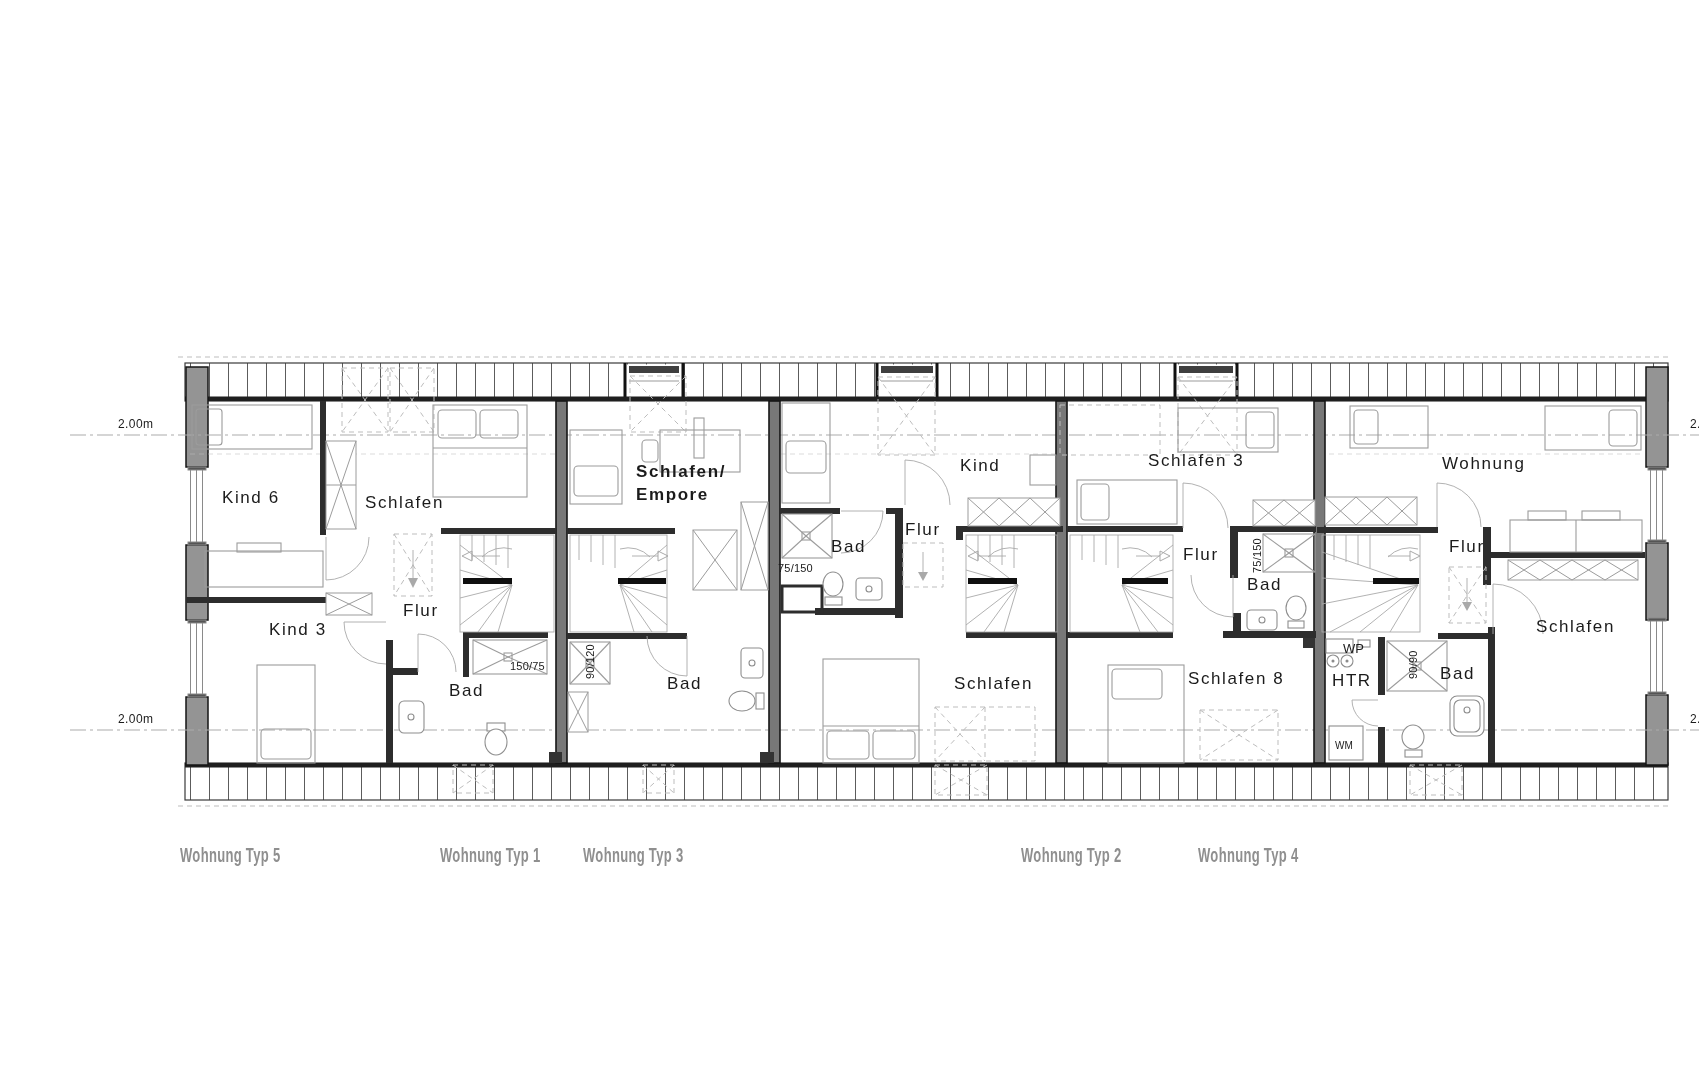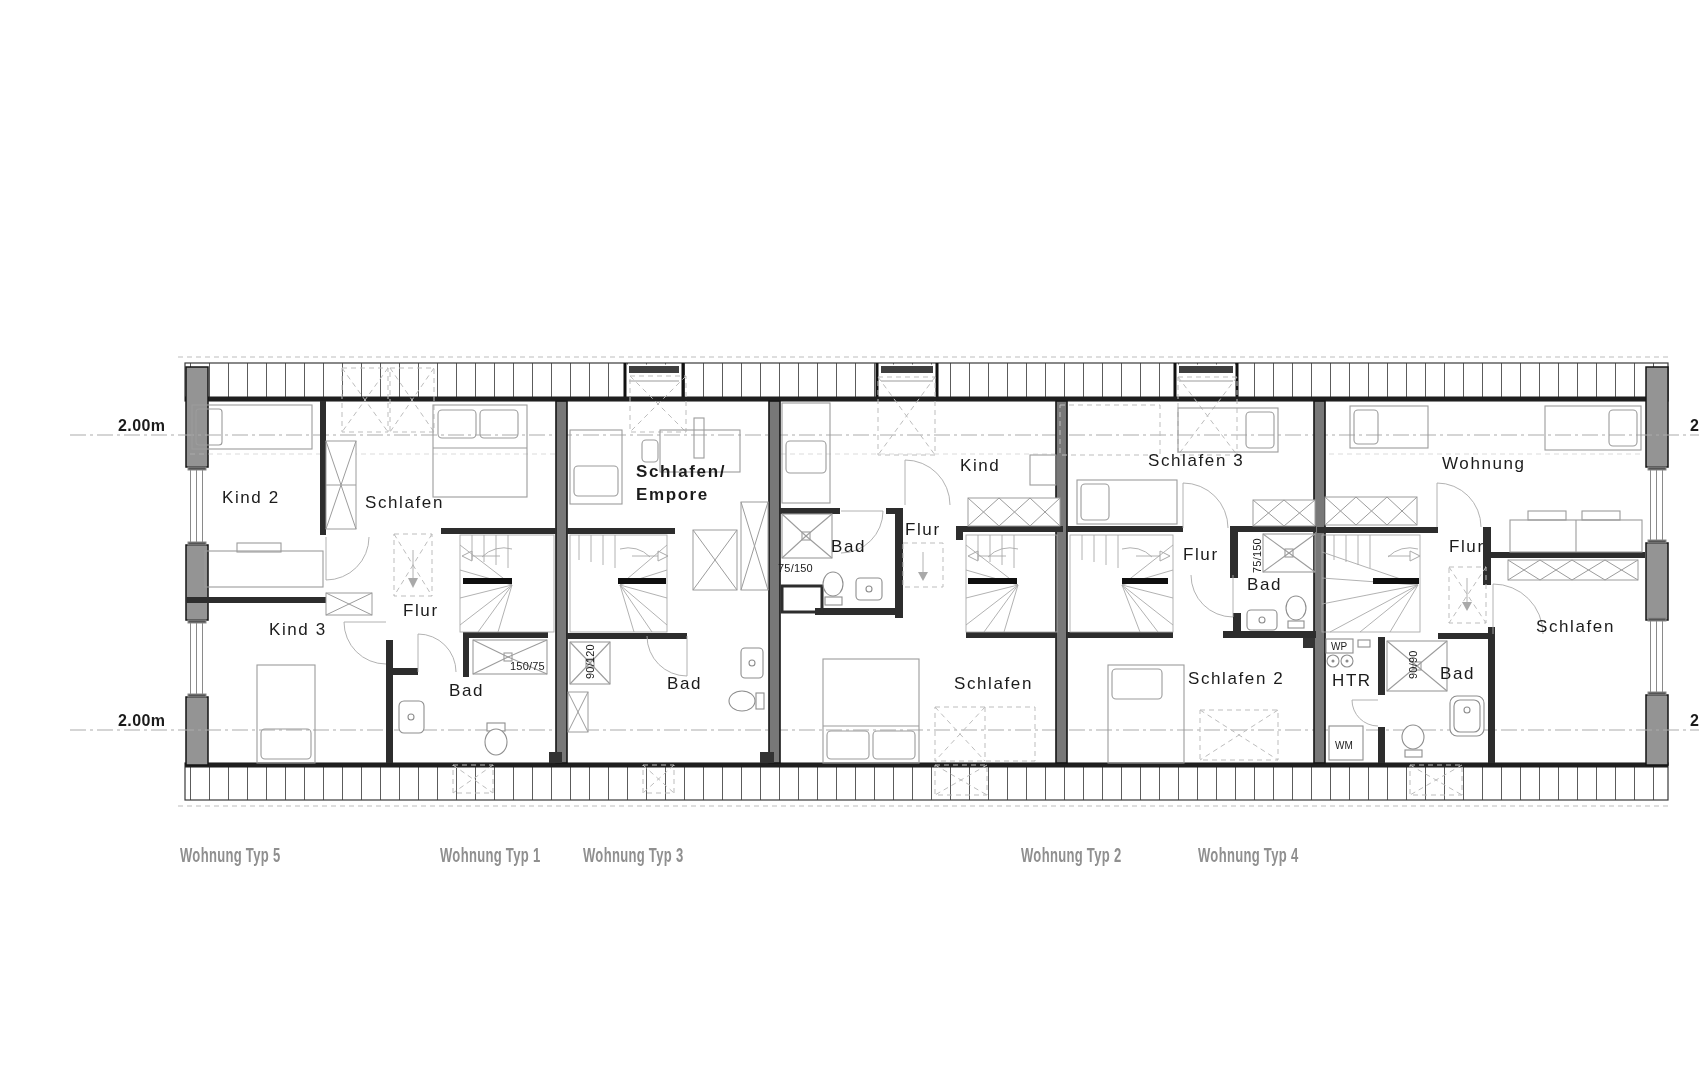--- a/index.html
+++ b/index.html
@@ -3,25 +3,25 @@
 <meta charset="utf-8">
 <style>
   html,body{margin:0;padding:0;background:#fff;}
   #stage{position:relative;width:1699px;height:1065px;background:#fff;overflow:hidden;
          font-family:"Liberation Sans",sans-serif;}
   svg{position:absolute;left:0;top:0;}
   .lbl{position:absolute;color:#1b1b1b;white-space:nowrap;}
   .room{font-size:17px;letter-spacing:1.6px;}
   .small{font-size:11px;letter-spacing:0.2px;}
   .vert{transform-origin:0 0;transform:rotate(-90deg);}
-  .dim{font-size:16px;letter-spacing:0.4px;font-weight:bold;}
+  .dim{font-size:12px;letter-spacing:0.4px;}
   .apt{font-size:21px;font-weight:bold;color:#8f8f8f;transform:scaleX(0.62);
        transform-origin:0 50%;letter-spacing:0.5px;}
   .pre{white-space:pre-line;line-height:1.35;font-weight:bold;}
-  .tiny{font-size:10px;letter-spacing:0;}
+  .tiny{font-size:13px;letter-spacing:0;margin-left:12px;}
   .wmfs{font-size:10px;}
   
   .wall{fill:#2d2d2d;stroke:none;}
   .pier{fill:#949494;stroke:#151515;stroke-width:1.5;}
   .pwall{fill:#787878;stroke:#161616;stroke-width:1.6;}
   .thin{stroke:#9c9c9c;fill:none;stroke-width:1.1;}
   .fx{stroke:#8e8e8e;fill:#fff;stroke-width:1.1;}
   .dsh{stroke:#bdbdbd;fill:none;stroke-width:1;stroke-dasharray:5 4;}
   .ddot{stroke:#ababab;fill:none;stroke-width:1;stroke-dasharray:16 4 3 4;}
   .st{stroke:#a9a9a9;fill:none;stroke-width:0.9;}
@@ -586,21 +586,21 @@
           <path d="M1352,700 A26,26 0 0 0 1378,726"></path>
     </g>
   </g>
 </svg>
 
 <span class="lbl dim" style="left:118px;top:417px">2.00m</span>
 <span class="lbl dim" style="left:118px;top:712px">2.00m</span>
 <span class="lbl dim" style="left:1690px;top:417px">2.00m</span>
 <span class="lbl dim" style="left:1690px;top:712px">2.00m</span>
 
-<span class="lbl room" style="left:222px;top:488px">Kind 2</span>
+<span class="lbl room" style="left:222px;top:488px">Kind 6</span>
 <span class="lbl room" style="left:365px;top:493px">Schlafen</span>
 <span class="lbl room" style="left:269px;top:620px">Kind 3</span>
 <span class="lbl room" style="left:403px;top:601px">Flur</span>
 <span class="lbl room" style="left:449px;top:681px">Bad</span>
 <span class="lbl small" style="left:510px;top:660px">150/75</span>
 
 <span class="lbl room pre" style="left:636px;top:461px">Schlafen/
 Empore</span>
 <span class="lbl small vert" style="left:584px;top:679px">90/120</span>
 <span class="lbl room" style="left:667px;top:674px">Bad</span>
@@ -608,21 +608,21 @@
 <span class="lbl room" style="left:960px;top:456px">Kind</span>
 <span class="lbl room" style="left:905px;top:520px">Flur</span>
 <span class="lbl room" style="left:831px;top:537px">Bad</span>
 <span class="lbl small" style="left:778px;top:562px">75/150</span>
 <span class="lbl room" style="left:954px;top:674px">Schlafen</span>
 
 <span class="lbl room" style="left:1148px;top:451px">Schlafen 3</span>
 <span class="lbl room" style="left:1183px;top:545px">Flur</span>
 <span class="lbl small vert" style="left:1251px;top:573px">75/150</span>
 <span class="lbl room" style="left:1247px;top:575px">Bad</span>
-<span class="lbl room" style="left:1188px;top:669px">Schlafen 2</span>
+<span class="lbl room" style="left:1188px;top:669px">Schlafen 8</span>
 
 <span class="lbl room" style="left:1442px;top:454px">Wohnung</span>
 <span class="lbl room" style="left:1449px;top:537px">Flur</span>
 <span class="lbl tiny" style="left:1331px;top:641px">WP</span>
 <span class="lbl room" style="left:1332px;top:671px">HTR</span>
 <span class="lbl small vert" style="left:1407px;top:679px">90/90</span>
 <span class="lbl room" style="left:1440px;top:664px">Bad</span>
 <span class="lbl wmfs" style="left:1335px;top:740px">WM</span>
 <span class="lbl room" style="left:1536px;top:617px">Schlafen</span>
 

